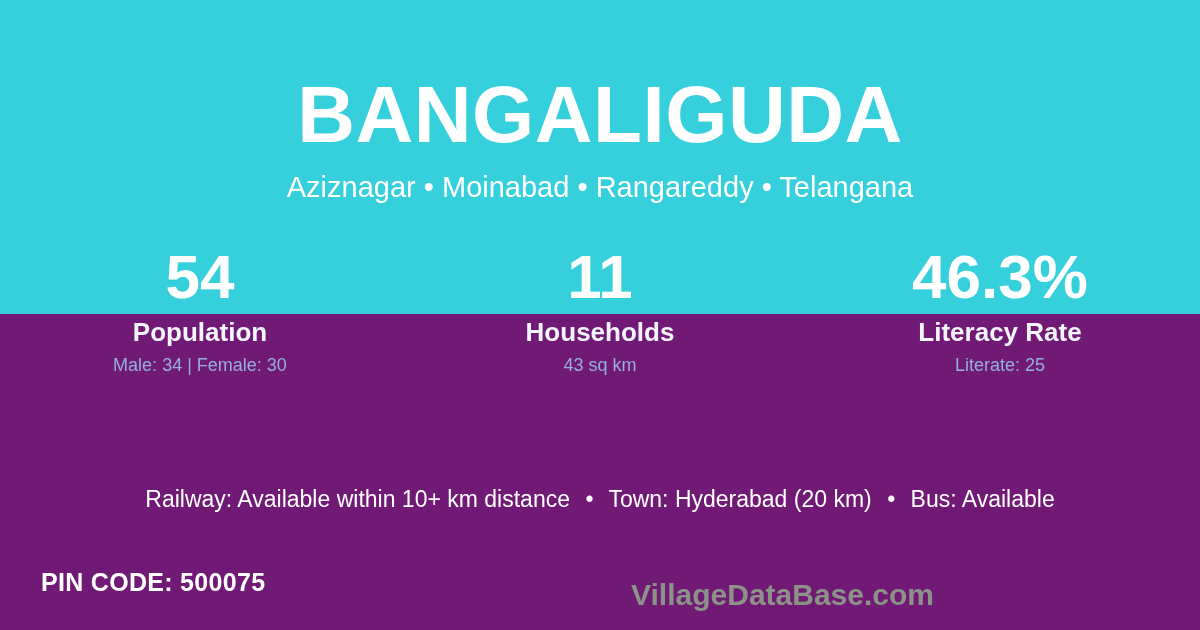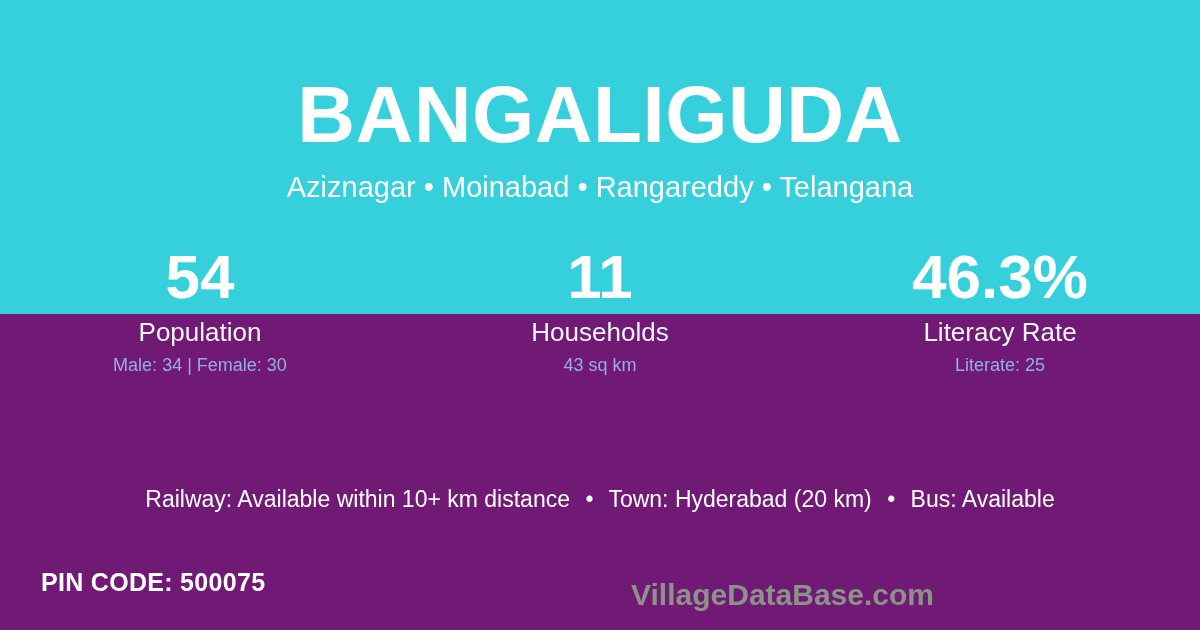--- a/index.html
+++ b/index.html
@@ -76,21 +76,21 @@
     height: 74px;
     font-size: 62px;
     font-weight: bold;
     color: #ffffff;
     line-height: 74px;
   }
   .stat-label {
     display: block;
     margin-top: 2px;
     font-size: 26px;
-    font-weight: normal;
+    font-weight: bold;
     color: #f2f5fb;
     line-height: 32px;
   }
   .stat-sub {
     display: block;
     margin-top: 6px;
     font-size: 18px;
     font-weight: normal;
     color: #96aede;
     line-height: 22px;

